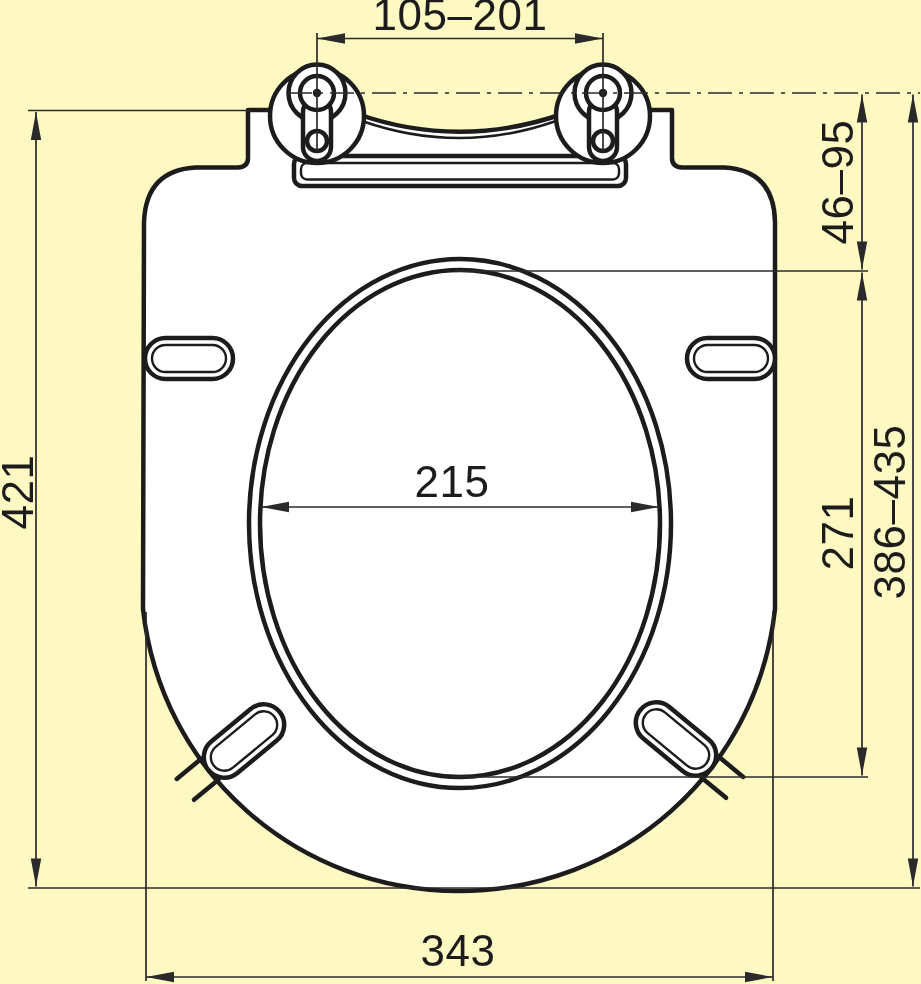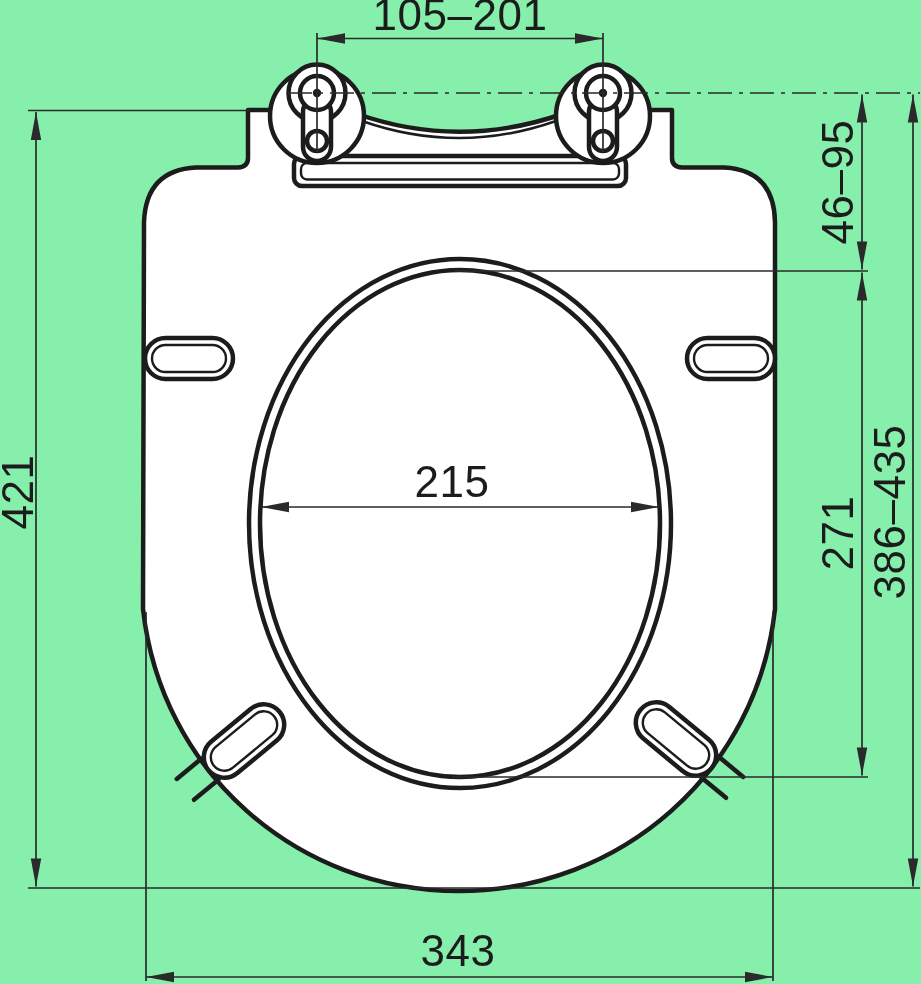--- a/index.html
+++ b/index.html
@@ -5,21 +5,21 @@
   html, body {
     margin: 0;
     padding: 0;
     background: #ffffff;
     font-family: "Liberation Sans", sans-serif;
   }
   .stage {
     position: relative;
     width: 921px;
     height: 984px;
-    background: #86efac;
+    background: #fef9c3;
     overflow: hidden;
   }
   svg { display: block; }
   .thick {
     fill: none;
     stroke: #1c1c1c;
     stroke-width: 4.5;
     stroke-linejoin: round;
     stroke-linecap: round;
   }

